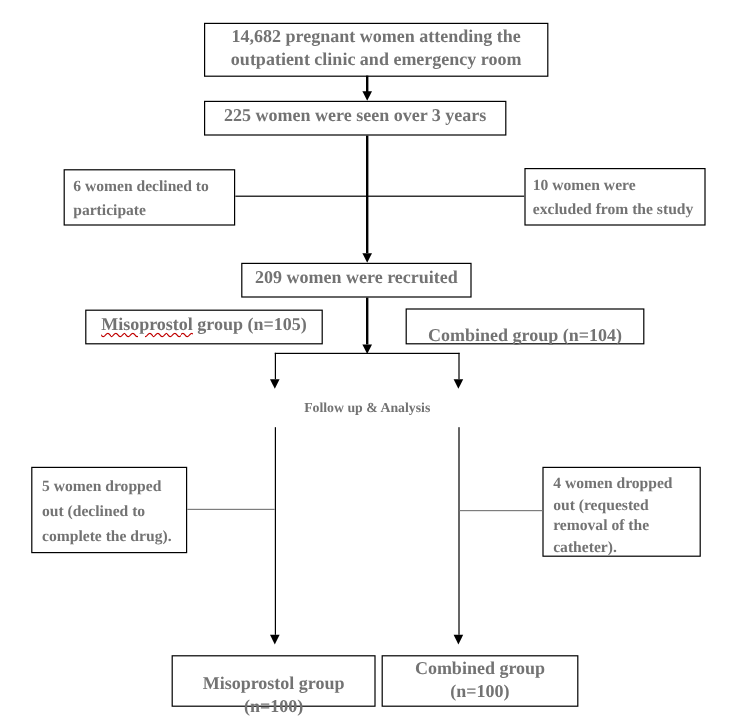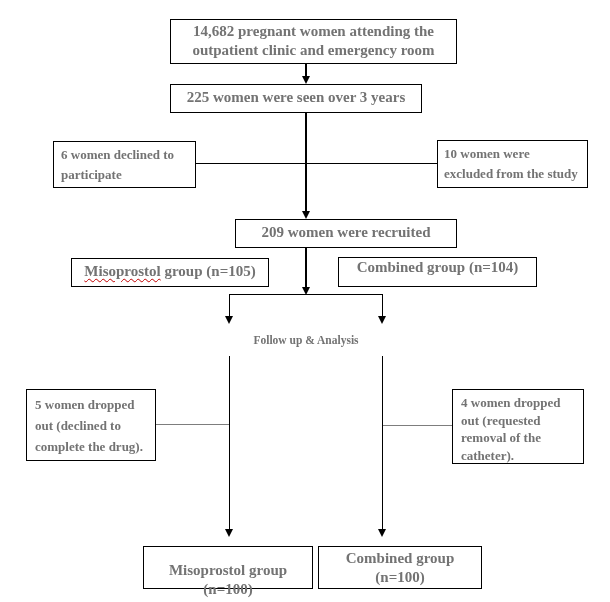--- a/index.html
+++ b/index.html
@@ -34,23 +34,23 @@
     text-decoration-style:wavy;
     text-decoration-color:#c00000;
     text-decoration-thickness:1px;
     text-underline-offset:2px;
   }
   
   #b-attending{left:170px;top:19px;width:287px;height:45px;padding-top:2px;}
   #b-seen{left:170px;top:84px;width:252px;height:29px;padding-top:3px;}
   #b-declined{left:53px;top:141px;width:143px;height:47px;padding:3px 7px;line-height:19.5px;}
   #b-excluded{left:437px;top:140px;width:151px;height:48px;padding:3px 6px;line-height:19.5px;}
-  #b-recruited{left:201px;top:219px;width:222px;height:29px;padding-top:3px;margin-left:34px;}
+  #b-recruited{left:201px;top:219px;width:192px;height:29px;padding-top:3px;}
   #b-miso105{left:71px;top:258px;width:198px;height:29px;padding-top:3px;}
-  #b-comb104{left:338px;top:257px;width:199px;height:30px;padding-top:0;}
+  #b-comb104{left:338px;top:257px;width:199px;height:30px;padding-top:13px;}
   #b-drop5{left:26px;top:389px;width:130px;height:72px;padding:4px 8px;line-height:21px;}
   #b-drop4{left:452px;top:389px;width:132px;height:75px;padding:4px 8px;line-height:17.5px;}
   #b-miso100{left:143px;top:546px;width:170px;height:43px;padding-top:14px;}
   #b-comb100{left:318px;top:546px;width:164px;height:43px;padding-top:2px;}
   
   #followup-label{
     position:absolute;left:229px;top:334px;width:154px;
     text-align:center;font-weight:bold;font-size:11.5px;
   }
   

